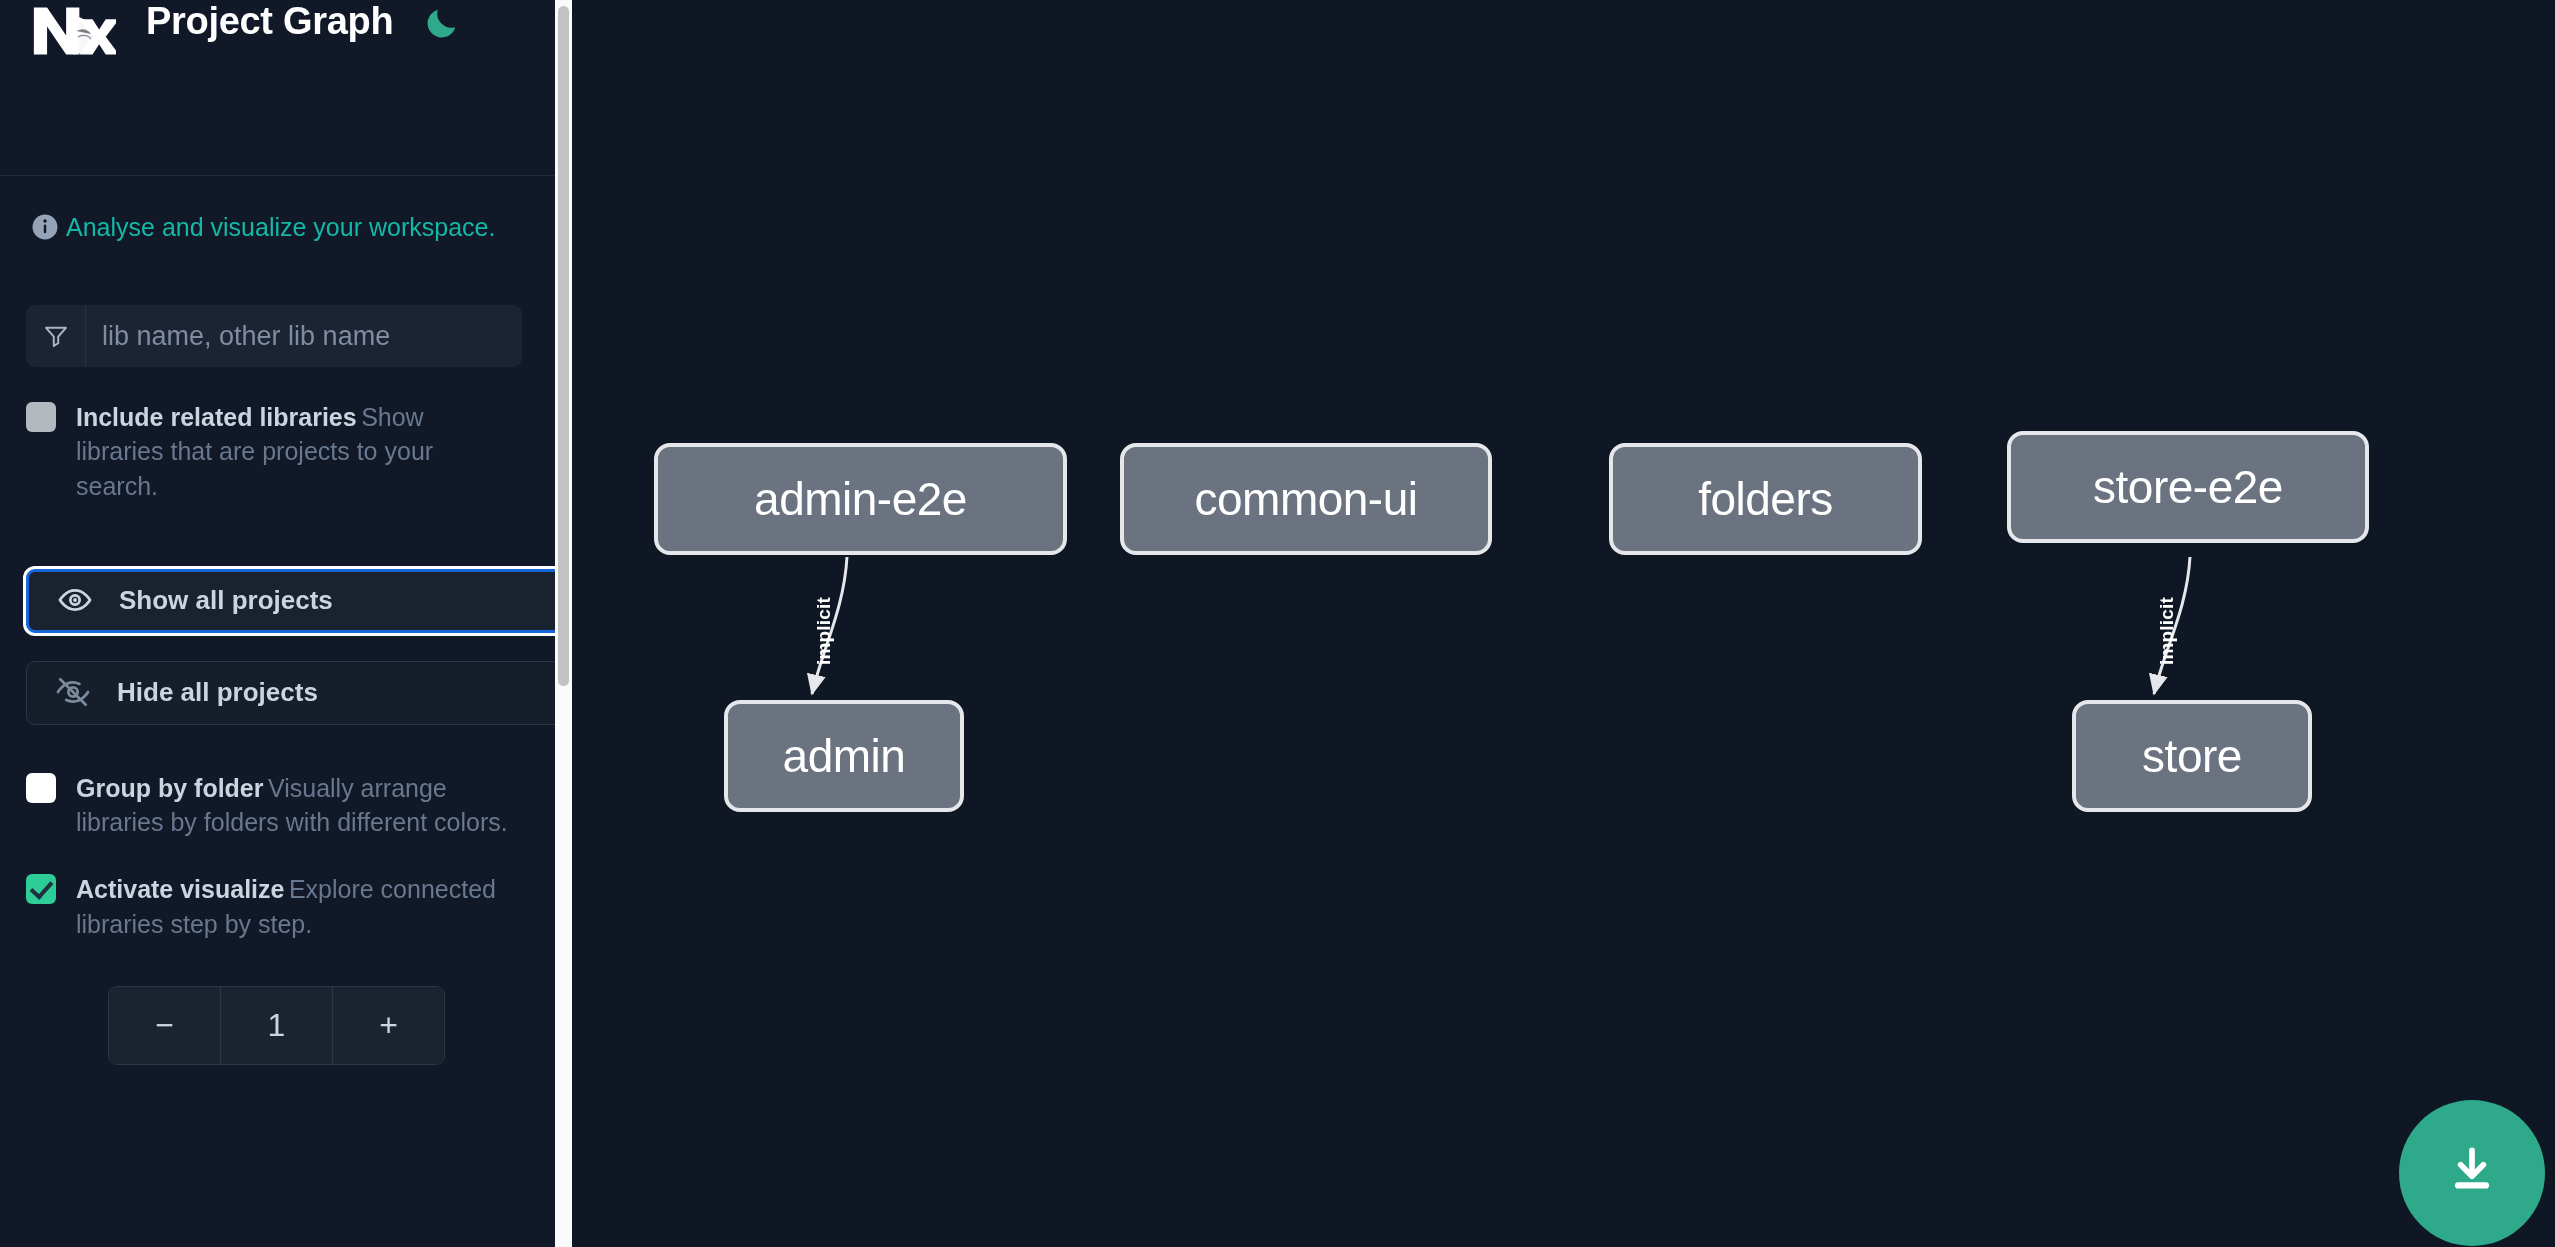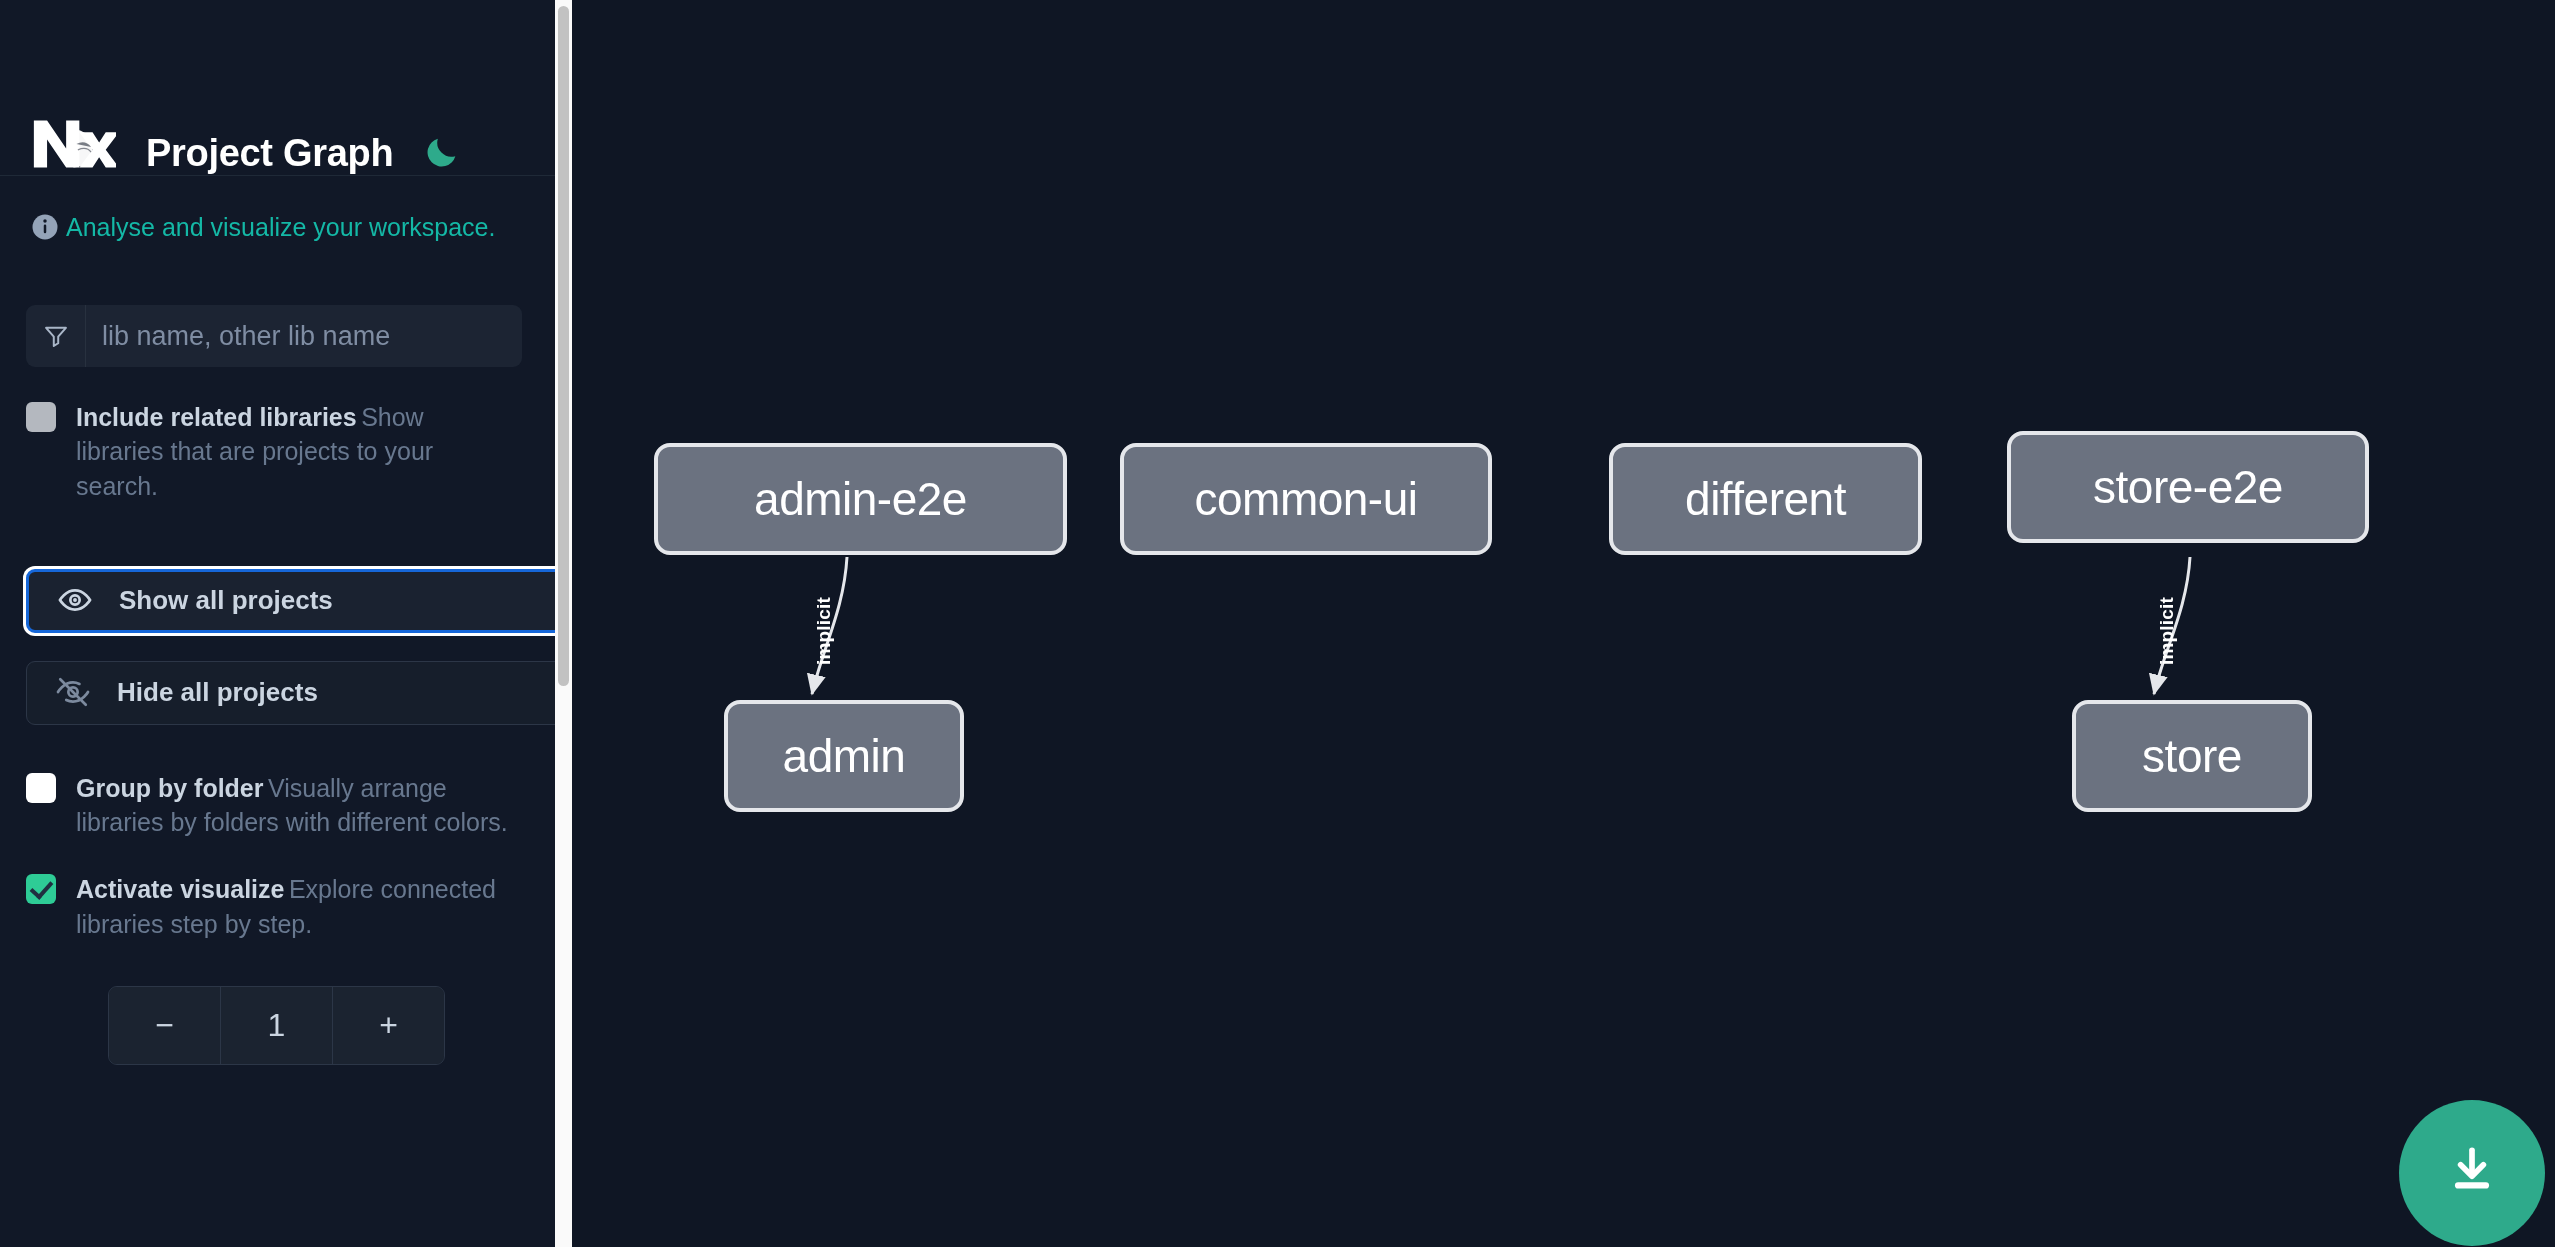--- a/index.html
+++ b/index.html
@@ -25,21 +25,21 @@
     left: 0; top: 0;
     width: 555px;
     height: 1247px;
     background: #111827;
     overflow: hidden;
   }
 
   .sidebar-header {
     height: 176px;
     display: flex;
-    align-items: flex-end;
+    align-items: flex-start;
     padding-left: 28px;
     border-bottom: 1px solid #1f2937;
   }
 
   .nx-logo { width: 88px; height: 62px; flex: 0 0 auto; }
 
   .app-title {
     font-size: 38px;
     font-weight: 700;
     color: #ffffff;
@@ -368,21 +368,21 @@
       <path d="M1618,557 C1615,610 1592,650 1582,694" fill="none" stroke="#e5e7eb" stroke-width="3" marker-end="url(#arrow)"></path>
     </svg>
 
     <div class="node" style="left:82px;  top:443px;  width:413px; height:112px;">
         <span>admin-e2e</span>
       </div>
     <div class="node" style="left:548px; top:443px;  width:372px; height:112px;">
         <span>common-ui</span>
       </div>
     <div class="node" style="left:1037px;top:443px;  width:313px; height:112px;">
-        <span>different</span>
+        <span>folders</span>
       </div>
     <div class="node" style="left:1435px;top:431px;  width:362px; height:112px;">
         <span>store-e2e</span>
       </div>
     <div class="node" style="left:152px; top:700px;  width:240px; height:112px;">
         <span>admin</span>
       </div>
     <div class="node" style="left:1500px;top:700px;  width:240px; height:112px;">
         <span>store</span>
       </div>

